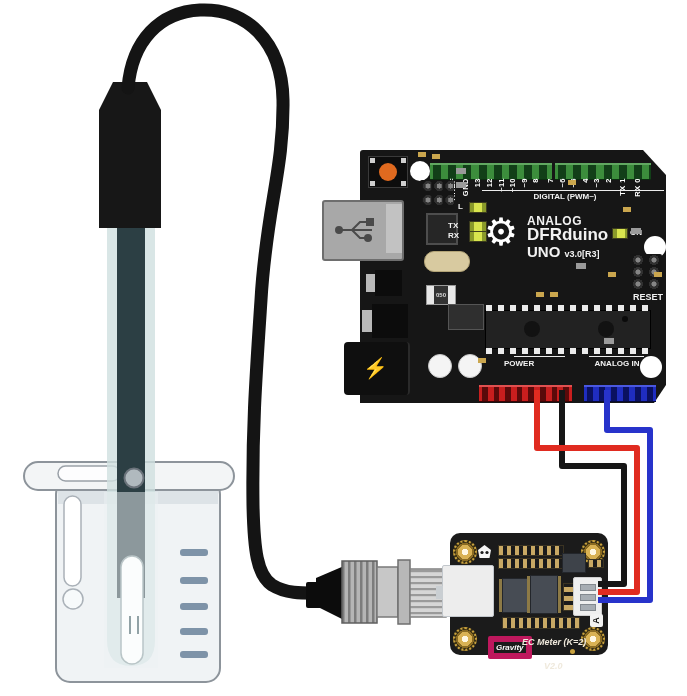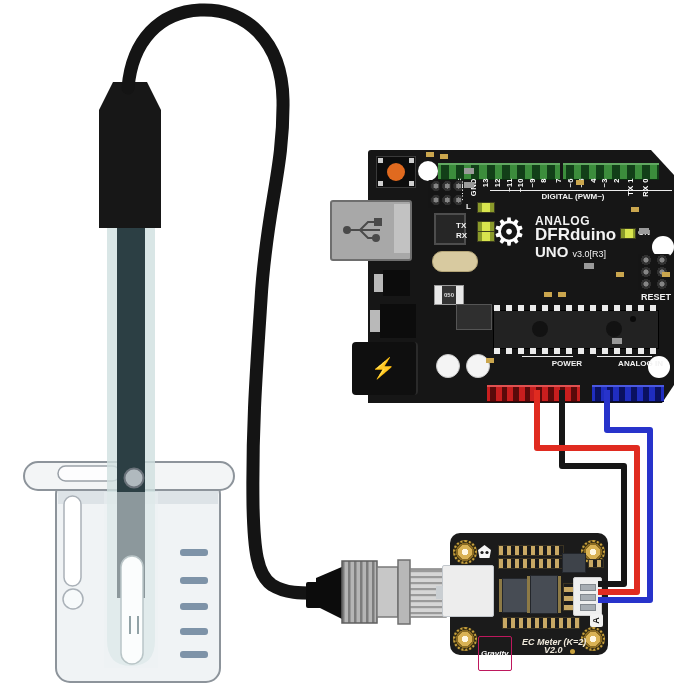--- a/index.html
+++ b/index.html
@@ -1,20 +1,20 @@
 <!DOCTYPE html>
 <html><head>
 <meta charset="utf-8">
 <style>
   html,body{margin:0;padding:0;background:#fff;}
   #stage{position:relative;width:687px;height:696px;background:#fff;overflow:hidden;
          font-family:"Liberation Sans",sans-serif;}
   .abs{position:absolute;}
   
-  #arduino{left:368px;top:150px;width:306px;height:316px;}
+  #arduino{left:360px;top:150px;width:306px;height:316px;}
   .ard-bg{position:absolute;inset:0;background:#161616;
           clip-path:polygon(0 0,283px 0,306px 25px,306px 235px,294px 253px,0 253px);
           border-radius:3px;}
   .hdr{position:absolute;height:14px;border-top:2px solid #61a861;border-bottom:1px solid #0c2c10;}
   .hdr.green{background:repeating-linear-gradient(90deg,#3c8d3c 0 3px,#123f18 3px 11px,#3c8d3c 11px 15.2px);}
   .hdr.red{background:repeating-linear-gradient(90deg,#c81e1e 0 3px,#5a0a0a 3px 8.6px,#c81e1e 8.6px 11.6px);
            border-top:2px solid #e05050;border-bottom:1px solid #3c0404;}
   .hdr.blue{background:repeating-linear-gradient(90deg,#1f2dc0 0 3px,#0a1160 3px 9px,#1f2dc0 9px 12px);
            border-top:2px solid #4a58e0;border-bottom:1px solid #060a38;}
   .vlabel{position:absolute;writing-mode:vertical-rl;transform:rotate(180deg);
@@ -146,21 +146,21 @@
   <span class="slabel" style="left:98px;top:52px;">L</span>
   <div class="led" style="left:109px;top:52px;"></div>
   <span class="slabel" style="left:88px;top:71px;">TX</span>
   <div class="led" style="left:109px;top:71px;"></div>
   <span class="slabel" style="left:88px;top:81px;">RX</span>
   <div class="led" style="left:109px;top:81px;"></div>
 
   <span class="abs" style="left:124px;top:60px;font-size:38px;line-height:44px;color:#fff;">⚙</span>
   <span class="slabel" style="left:167px;top:64px;font-size:12px;letter-spacing:.5px;">ANALOG</span>
   <span class="slabel" style="left:167px;top:75px;font-size:17px;">DFRduino</span>
-  <span class="slabel" style="left:167px;top:93px;font-size:15px;"><span>UNO</span> <span style="font-size:9px;font-weight:400;">v3.0[R3]</span></span>
+  <span class="slabel" style="left:167px;top:93px;font-size:15px;"><span>UNO</span> <span style="font-size:9px;font-weight:700;">v3.0[R3]</span></span>
 
   <div class="led" style="left:252px;top:78px;width:14px;"></div>
   <span class="slabel" style="left:270px;top:78px;">ON</span>
   <div class="pingrid" style="left:270px;top:104px;width:32px;height:36px;background-size:16px 12px;"></div>
   <span class="slabel" style="left:273px;top:142px;font-size:9px;">RESET</span>
 
   <div class="abs" style="left:64px;top:101px;width:44px;height:19px;background:#d8caa0;border:1px solid #b3a477;border-radius:10px;"></div>
   <div class="abs" style="left:6px;top:120px;width:36px;height:26px;">
     <div class="abs" style="left:0;top:4px;width:9px;height:18px;background:#b9b9b9;"></div>
     <div class="abs" style="left:9px;top:0;width:27px;height:26px;background:#0c0c0c;"></div>
@@ -185,23 +185,23 @@
   <div class="abs" style="left:-16px;top:192px;width:64px;height:53px;background:#0f0f0f;border-radius:4px;border-right:2px solid #2a2a2a;text-align:center;">
     <span style="font-size:20px;line-height:53px;color:#3d3d3d;">⚡</span>
   </div>
   <div class="abs" style="left:68px;top:204px;width:22px;height:22px;border-radius:50%;background:#f4f4f4;border:1px solid #c9c9c9;"></div>
   <div class="abs" style="left:98px;top:204px;width:22px;height:22px;border-radius:50%;background:#f4f4f4;border:1px solid #c9c9c9;"></div>
 
   <div class="deco" style="left:58px;top:2px;width:8px;height:5px;background:#caa64e;box-shadow:14px 2px #caa64e,118px 140px #caa64e,132px 140px #caa64e,60px 206px #caa64e,190px 120px #caa64e,205px 55px #caa64e,236px 120px #caa64e,150px 28px #caa64e;"></div>
   <div class="deco" style="left:96px;top:18px;width:10px;height:6px;background:#9a9a9a;box-shadow:0 14px #9a9a9a,148px 170px #9a9a9a,175px 60px #9a9a9a,120px 95px #9a9a9a;"></div>
 
   <div class="wline" style="left:154px;top:206px;width:51px;"></div>
-  <div class="slabel" style="left:144px;top:209px;width:70px;text-align:right;">POWER</div>
+  <div class="slabel" style="left:144px;top:209px;width:70px;text-align:left;">POWER</div>
   <div class="wline" style="left:229px;top:206px;width:55px;"></div>
-  <div class="slabel" style="left:219px;top:209px;width:76px;text-align:right;">ANALOG IN</div>
+  <div class="slabel" style="left:219px;top:209px;width:76px;text-align:center;">ANALOG IN</div>
 
   <span class="vlabel" style="left:127px;bottom:20px">IOREF</span>
   <span class="vlabel" style="left:139px;bottom:20px">RESET</span>
   <span class="vlabel" style="left:151px;bottom:20px">3V3</span>
   <span class="vlabel" style="left:163px;bottom:20px">5V</span>
   <span class="vlabel" style="left:174px;bottom:20px">GND</span>
   <span class="vlabel" style="left:186px;bottom:20px">GND</span>
   <span class="vlabel" style="left:198px;bottom:20px">VIN</span>
 
   <span class="vlabel" style="left:224px;bottom:20px">A0</span>
@@ -242,23 +242,23 @@
   <div class="abs" style="left:123px;top:44px;width:27px;height:37px;background:#efefef;border:1px solid #cfcfcf;border-radius:2px;">
     <div class="cpin" style="left:6px;top:6px;"></div>
     <div class="cpin" style="left:6px;top:16px;"></div>
     <div class="cpin" style="left:6px;top:26px;"></div>
   </div>
 
   <div class="abs" style="left:140px;top:81px;width:13px;height:13px;background:#f2f2f2;border-radius:2px;text-align:center;">
     <span style="display:block;transform:rotate(-90deg);font:800 9px 'Liberation Sans',sans-serif;color:#111;line-height:13px;">A</span>
   </div>
 
-  <span class="abs" style="left:28px;top:103px;border:1px solid #be185d;border-radius:2px;padding:12px 2px;font:italic 800 8px 'Liberation Sans',sans-serif;color:#fff;">Gravity</span>
+  <span class="abs" style="left:38px;top:103px;border:6px solid #be185d;border-radius:2px;padding:1px 2px;font:italic 800 8px 'Liberation Sans',sans-serif;color:#fff;">Gravity</span>
   <span class="abs" style="left:72px;top:104px;font:italic 800 9px 'Liberation Sans',sans-serif;color:#efe9dc;white-space:nowrap;">EC Meter (K=2)</span>
-  <span class="abs" style="left:94px;top:112px;font:italic 800 9px 'Liberation Sans',sans-serif;color:#efe9dc;">V2.0</span>
+  <span class="abs" style="left:94px;top:128px;font:italic 800 9px 'Liberation Sans',sans-serif;color:#efe9dc;">V2.0</span>
   <div class="abs" style="left:120px;top:116px;width:5px;height:5px;border-radius:50%;background:#c9a23e;"></div>
 </div>
 
 <svg class="abs" width="687" height="696" viewBox="0 0 687 696" style="left:0;top:0;z-index:3;pointer-events:none;">
   <path d="M562,390 L562,466 L624,466 L624,584 L598,584" fill="none" stroke="#161616" stroke-width="6" stroke-linejoin="round"></path>
   <path d="M537,390 L537,448 L637,448 L637,592 L598,592" fill="none" stroke="#e02b20" stroke-width="6" stroke-linejoin="round"></path>
   <path d="M607,390 L607,430 L650,430 L650,600 L598,600" fill="none" stroke="#2733cb" stroke-width="6" stroke-linejoin="round"></path>
 </svg>
 
 </div>

